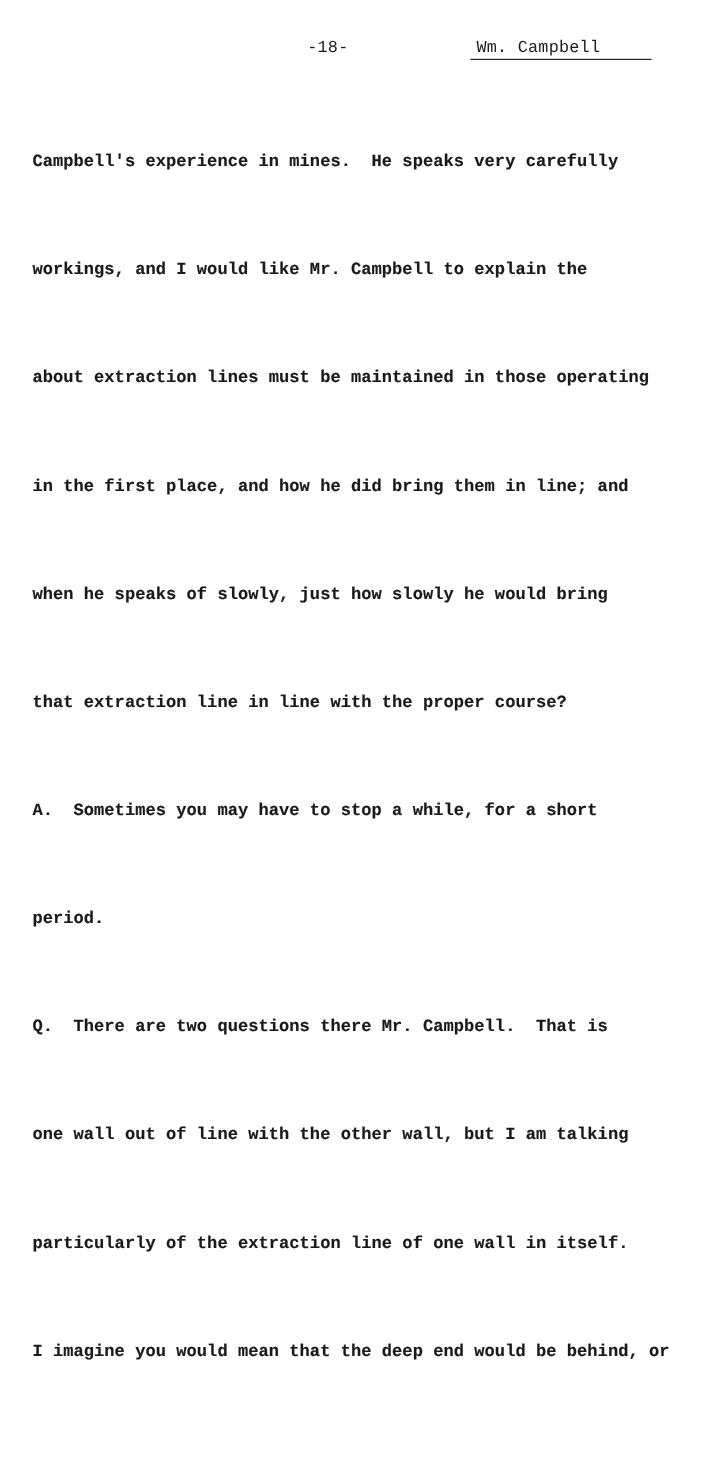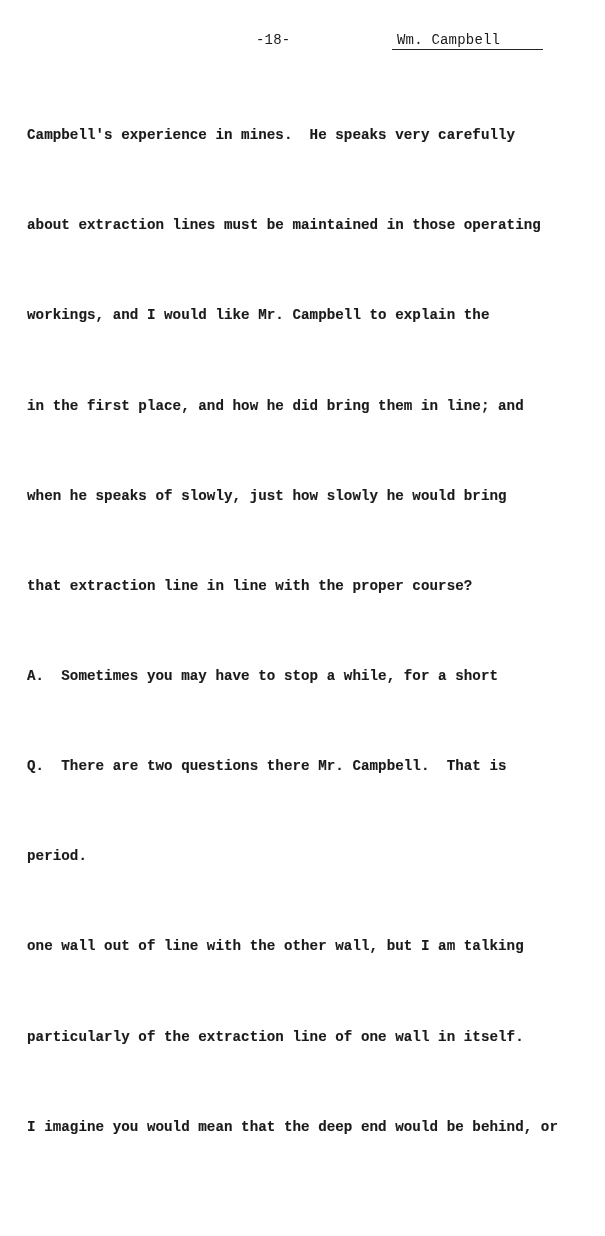--- a/index.html
+++ b/index.html
@@ -65,28 +65,28 @@
 <body>
 
 <div class="page">
   <div class="header">
     <span class="page-number">-18-</span>
     <span class="witness-name">Wm. Campbell</span>
   </div>
 
   <div class="body-text">
     <span class="line"><span>Campbell's experience in mines.  He speaks very carefully</span></span>
+    <span class="line"><span>workings, and I would like Mr. Campbell to explain the</span></span>
     <span class="line"><span>about extraction lines must be maintained in those operating</span></span>
-    <span class="line"><span>workings, and I would like Mr. Campbell to explain the</span></span>
     <span class="line"><span>in the first place, and how he did bring them in line; and</span></span>
     <span class="line"><span>when he speaks of slowly, just how slowly he would bring</span></span>
     <span class="line"><span>that extraction line in line with the proper course?</span></span>
     <span class="line"><span>A.  Sometimes you may have to stop a while, for a short</span></span>
+    <span class="line"><span>period.</span></span>
     <span class="line"><span>Q.  There are two questions there Mr. Campbell.  That is</span></span>
-    <span class="line"><span>period.</span></span>
     <span class="line"><span>one wall out of line with the other wall, but I am talking</span></span>
     <span class="line"><span>particularly of the extraction line of one wall in itself.</span></span>
     <span class="line"><span>I imagine you would mean that the deep end would be behind, or</span></span>
     
     
     
     
     
     
     

